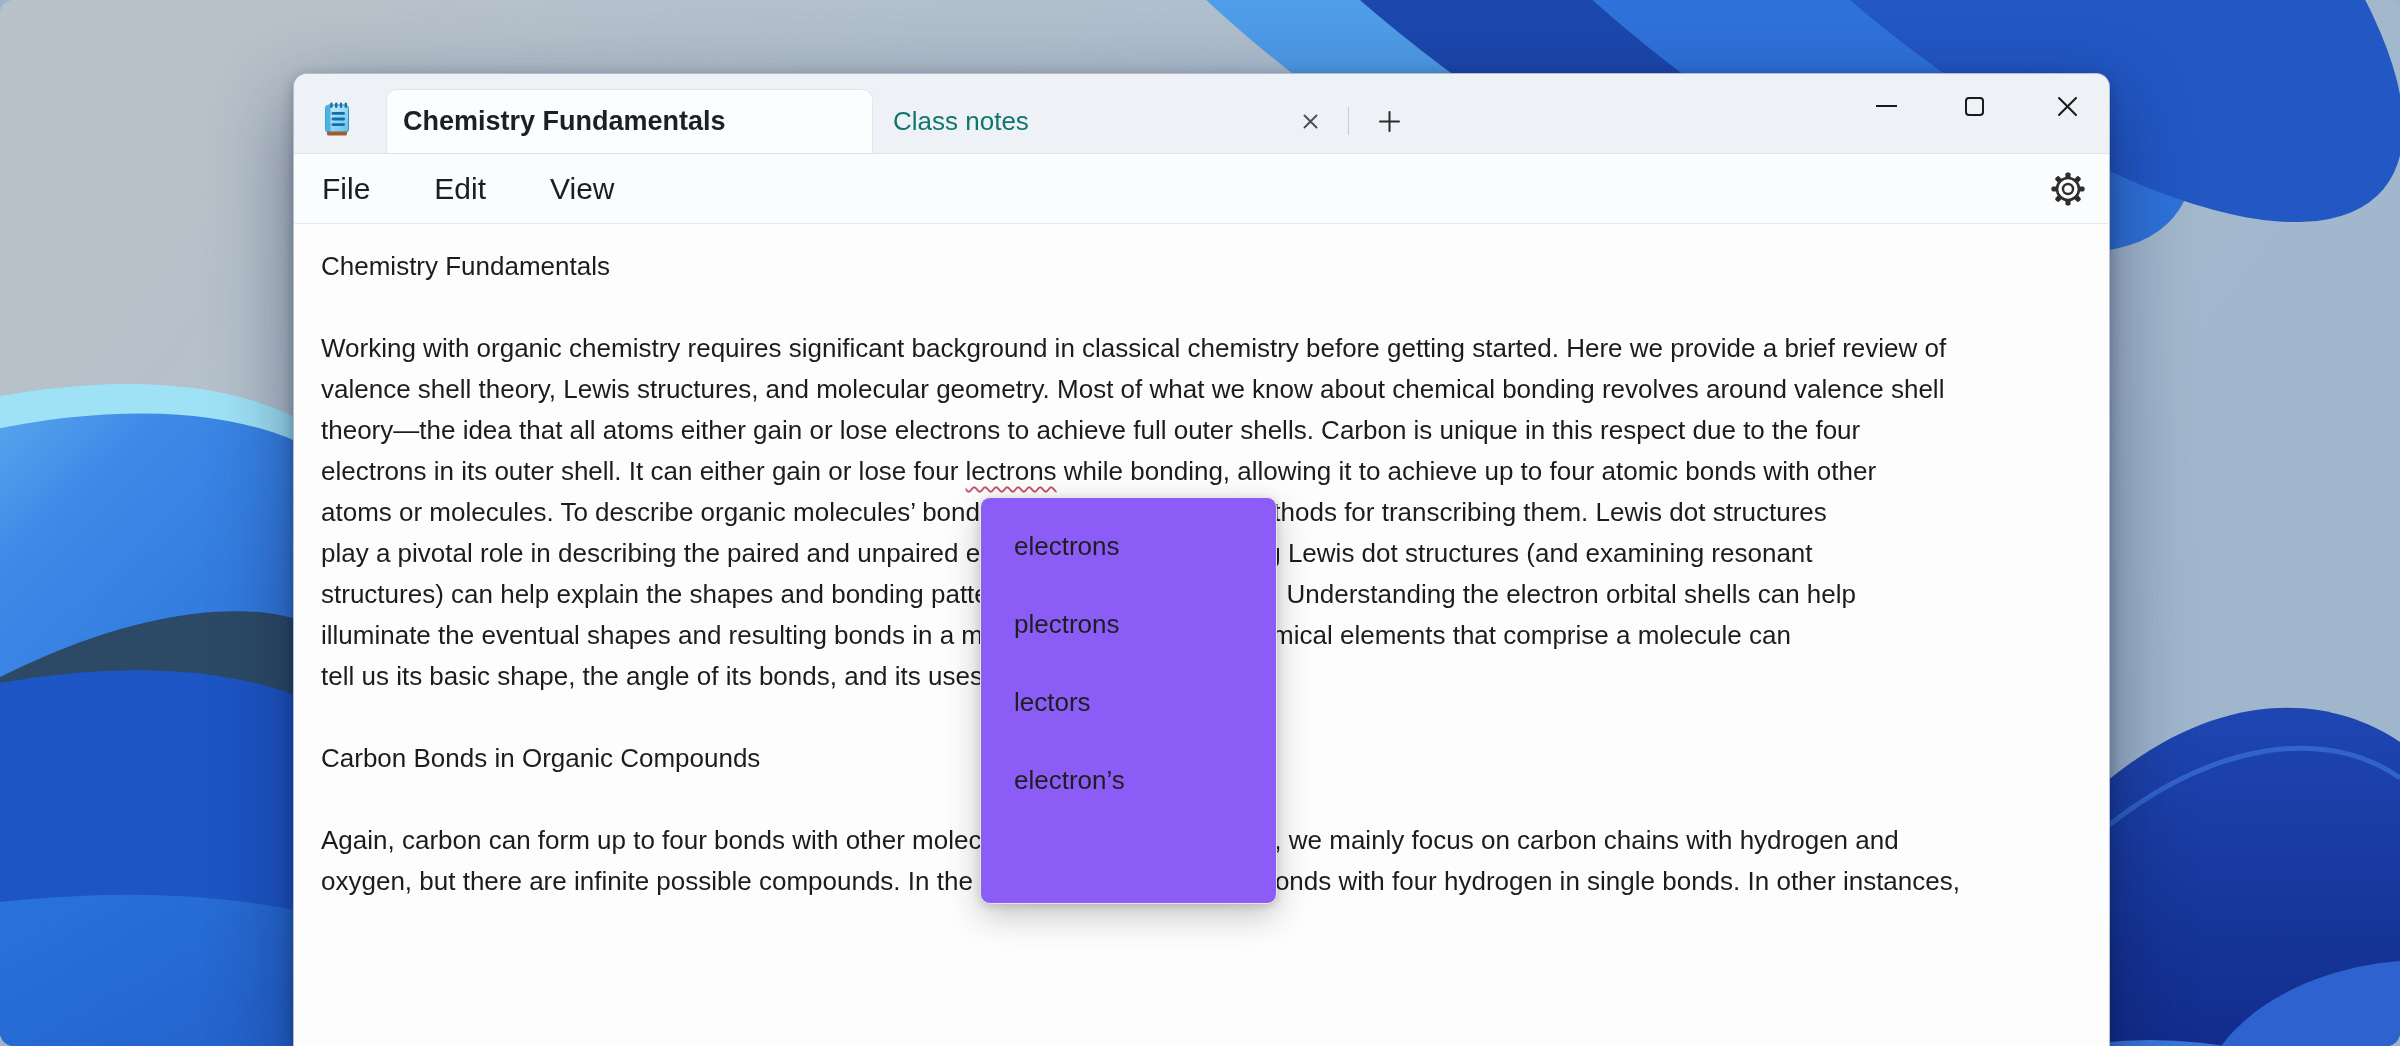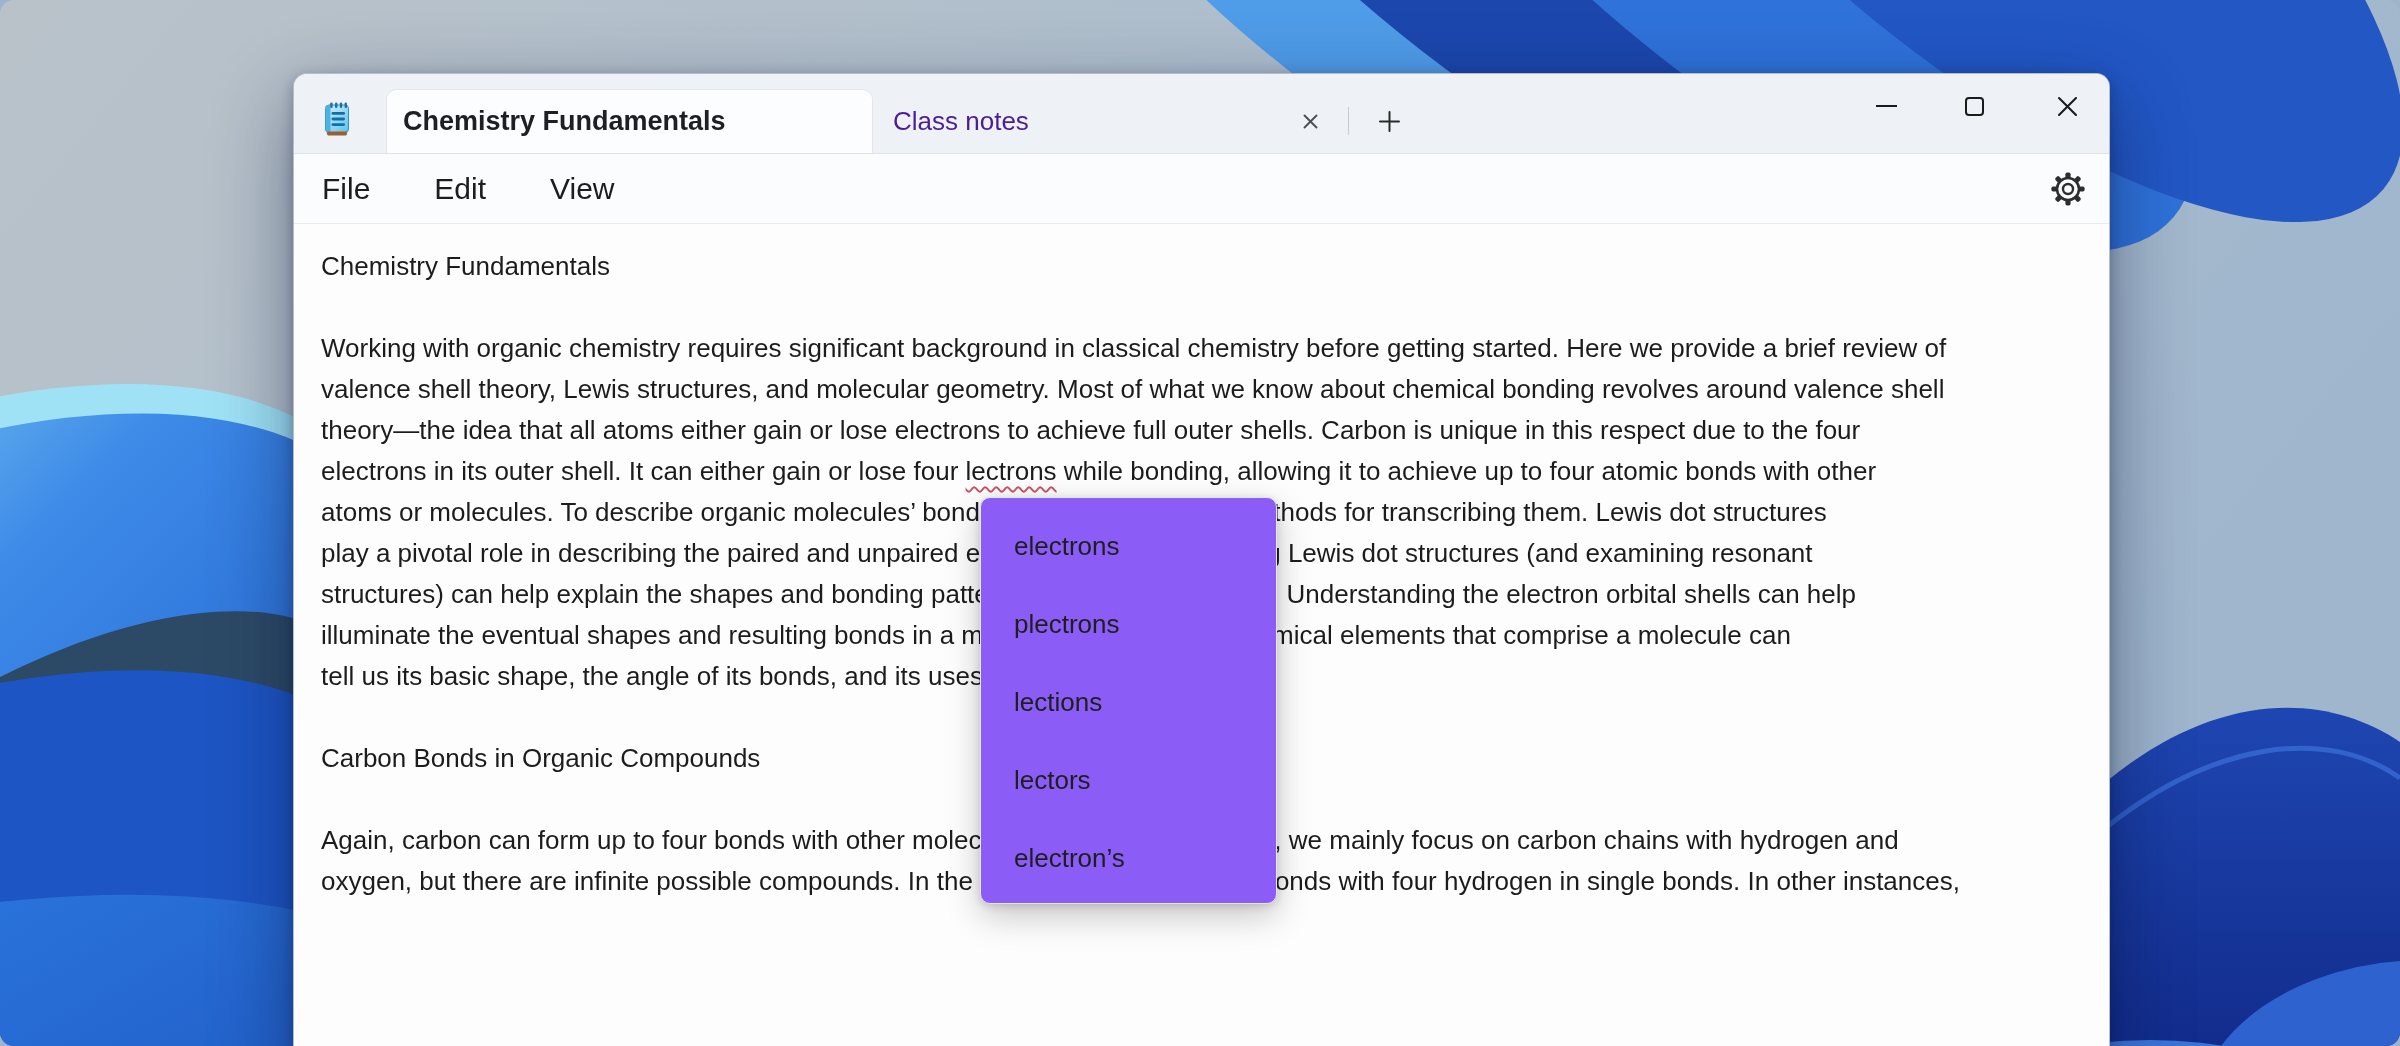--- a/index.html
+++ b/index.html
@@ -17,21 +17,21 @@
 
   
   .tabstrip{position:relative;height:79px;background:#eef1f6;border-radius:13px 13px 0 0;}
   .app-icon{position:absolute;left:29px;top:28px;width:28px;height:34px;}
   .tab-active{position:absolute;left:92px;top:15px;width:487px;height:64px;
               background:#fcfdfe;border:1px solid #e3e6ec;border-bottom:none;
               border-radius:10px 10px 0 0;display:flex;align-items:center;}
   .tab-active .tab-label{padding-left:16px;font-size:27px;font-weight:600;color:#1c1f24;}
   .tab-inactive{position:absolute;left:580px;top:15px;width:472px;height:64px;
                 display:flex;align-items:center;}
-  .tab-inactive .tab-label{margin-left:19px;font-size:26px;color:#4c1d95;flex:1;}
+  .tab-inactive .tab-label{margin-left:19px;font-size:26px;color:#0f766e;flex:1;}
   .tab-close{width:44px;height:44px;margin-right:14px;border:none;background:transparent;
              display:flex;align-items:center;justify-content:center;cursor:pointer;border-radius:6px;}
   .tab-divider{position:absolute;left:1054px;top:33px;width:1px;height:28px;background:#c7cbd2;}
   .newtab{position:absolute;left:1068px;top:22px;width:54px;height:50px;border:none;
           background:transparent;display:flex;align-items:center;justify-content:center;
           cursor:pointer;border-radius:6px;}
   .caption{position:absolute;top:2px;width:72px;height:60px;border:none;background:transparent;
            display:flex;align-items:center;justify-content:center;cursor:pointer;}
   .cap-min{left:1556px;} .cap-max{left:1644px;} .cap-close{left:1737px;}
   .glyph-min{width:21px;height:0;border-top:2.4px solid #1b1b1b;}
@@ -204,18 +204,17 @@
       <div class="docline">Carbon Bonds in Organic Compounds</div>
       <div class="docline"></div>
       <div class="docline">Again, carbon can form up to four bonds with other molecules. In organic chemistry, we mainly focus on carbon chains with hydrogen and</div>
       <div class="docline">oxygen, but there are infinite possible compounds. In the simplest case, methane bonds with four hydrogen in single bonds. In other instances,</div>
     </div>
   </div>
 
   <div class="suggest-menu">
     <div class="suggest-item">electrons</div>
     <div class="suggest-item">plectrons</div>
-    <div class="suggest-item">lections</div>
     <div class="suggest-item">lectors</div>
     <div class="suggest-item">electron’s</div>
   </div>
 
 </div>
 
 </body></html>

